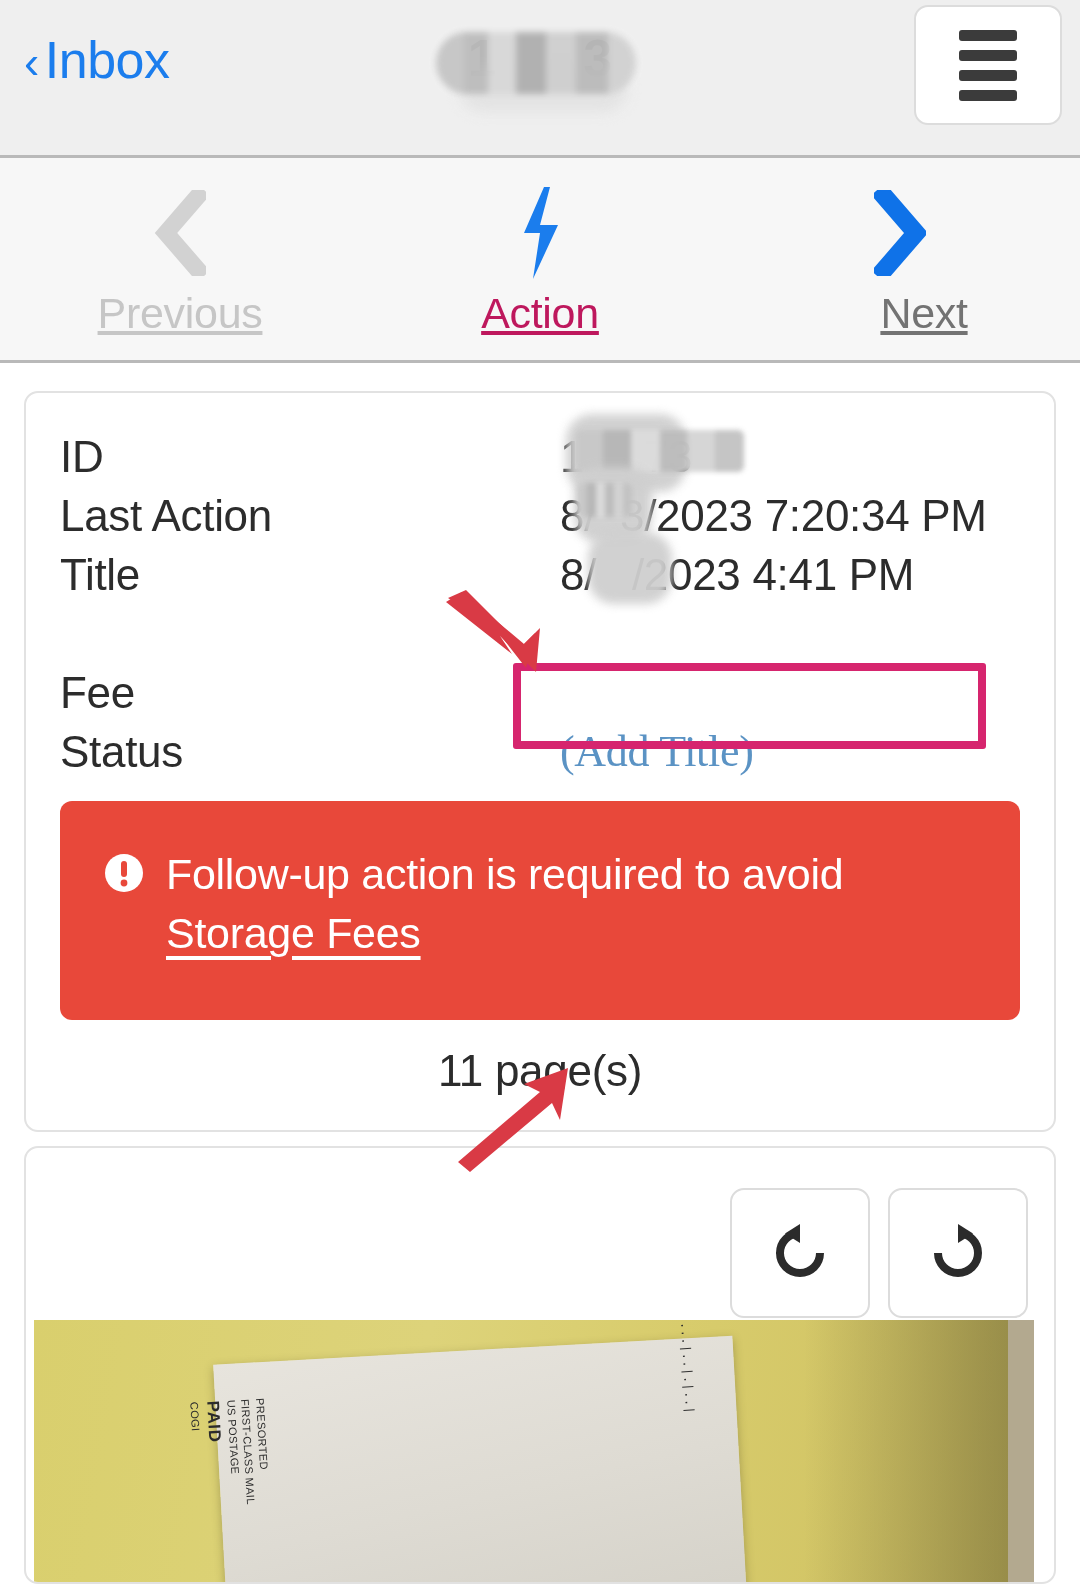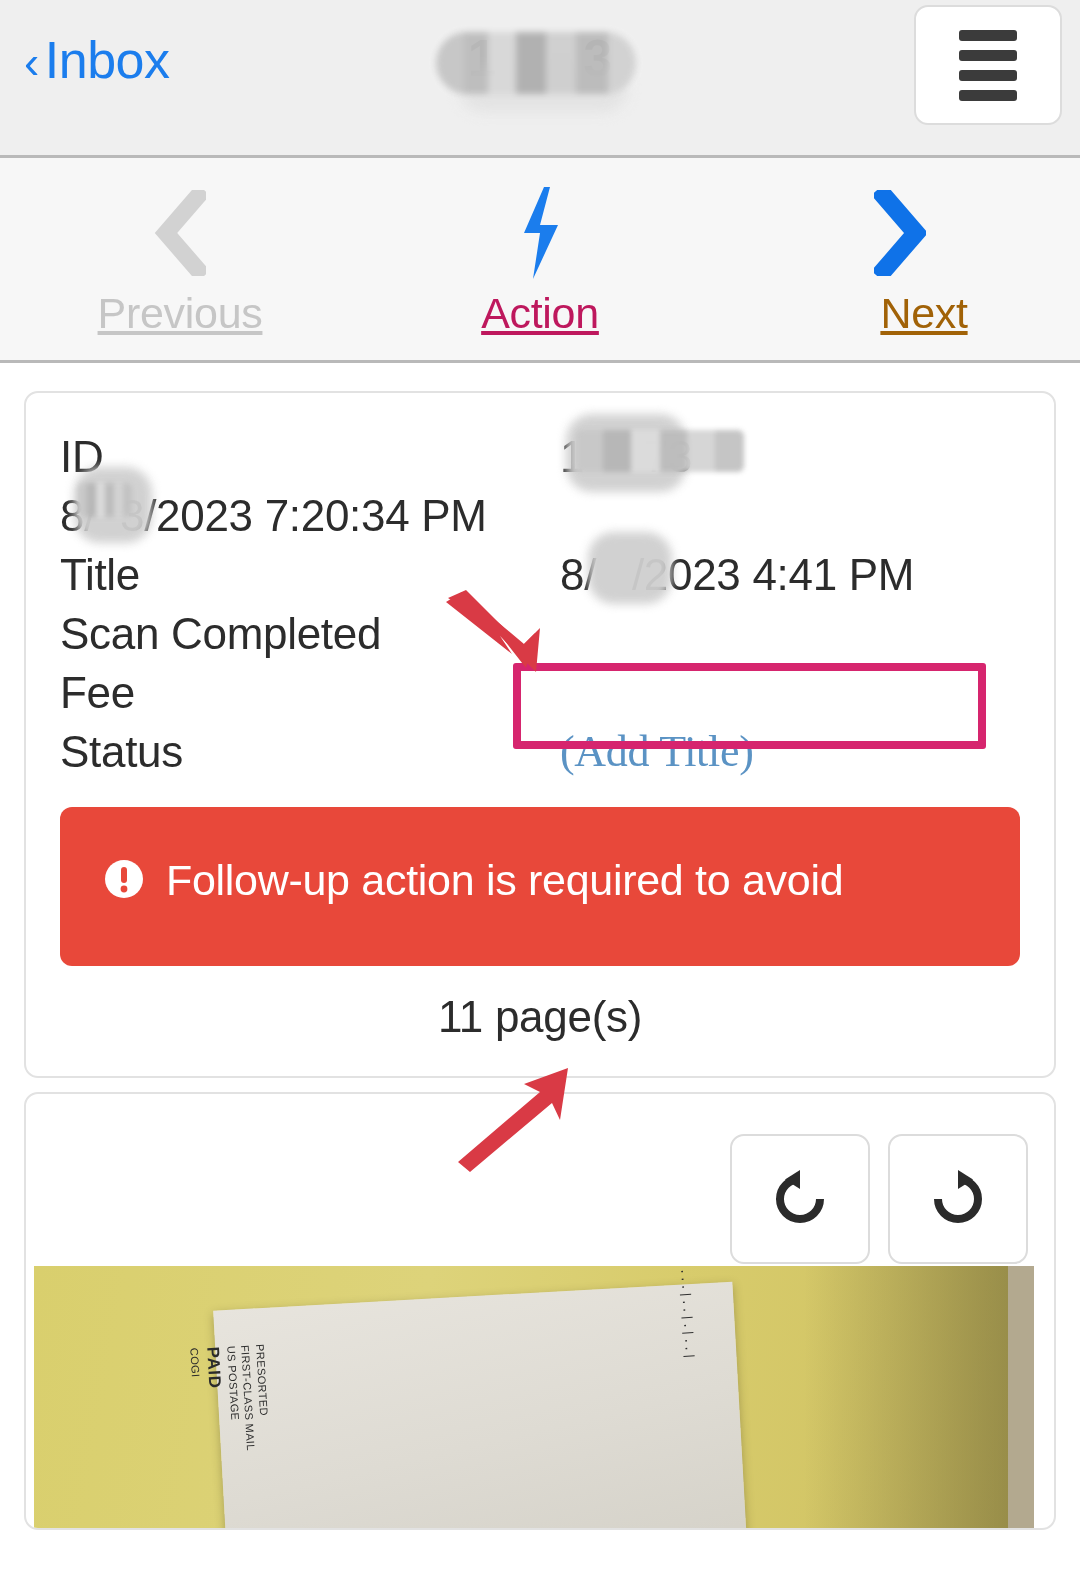--- a/index.html
+++ b/index.html
@@ -121,21 +121,21 @@
     flex-direction: column;
     align-items: center;
     justify-content: center;
     gap: 4px;
     cursor: pointer;
   }
   .tool-icon { height: 104px; display:flex; align-items:center; justify-content:center; }
   .tool-label { font-size: 43px; letter-spacing: -0.3px; text-decoration: underline; }
   .tool-prev .tool-label { color: #c6c6c6; }
   .tool-action .tool-label { color: #be185d; }
-  .tool-next .tool-label { color: #a16207; margin-left: 48px; }
+  .tool-next .tool-label { color: #737373; margin-left: 48px; }
 
   .chev {
     width: 52px; height: 86px;
   }
 
   
   .card {
     margin: 28px 24px 0 24px;
     background: #ffffff;
     border: 2px solid #e2e2e2;
@@ -181,21 +181,21 @@
     border-radius: 6px;
     filter: blur(2.5px);
     background:
       linear-gradient(90deg,
         #c8c8c8 0 16%, #b6b6b6 16% 33%, #dcdcdc 33% 50%,
         #bcbcbc 50% 66%, #d4d4d4 66% 83%, #c2c2c2 83% 100%);
   }
 
   
   .alert {
-    margin: 26px 34px 0 34px;
+    margin: 20px 34px 0 34px;
     background: #e8483a;
     border-radius: 12px;
     padding: 44px 44px 56px 44px;
     color: #ffffff;
   }
   .alert-line {
     display: flex;
     align-items: flex-start;
     gap: 22px;
   }
@@ -393,37 +393,37 @@
       <div class="detail-row">
         <div class="detail-label">ID</div>
         <div class="detail-value">
           <span>1</span><span style="visibility:hidden">&nbsp;&nbsp;&nbsp;&nbsp;&nbsp;</span><span>73</span>
           <span class="blob" style="left:6px; top:-18px; width:120px; height:78px;"></span>
           <span class="blob px" style="left:16px; top:-2px; width:168px; height:42px;"></span>
         </div>
       </div>
 
       <div class="detail-row">
+        <div class="detail-label">Last Action</div>
         <div class="detail-value">
           <span>8/</span><span style="visibility:hidden">&nbsp;&nbsp;</span><span>3/2023 7:20:34 PM</span>
           <span class="blob" style="left:14px; top:-24px; width:78px; height:76px;"></span>
           <span class="blob px" style="left:18px; top:-8px; width:54px; height:34px;"></span>
         </div>
       </div>
 
       <div class="detail-row">
         <div class="detail-label">Title</div>
         <div class="detail-value">
           <span>8/</span><span style="visibility:hidden">&nbsp;&nbsp;&nbsp;</span><span>/2023 4:41 PM</span>
           <span class="blob" style="left:28px; top:-18px; width:84px; height:72px;"></span>
         </div>
       </div>
 
       <div class="detail-row">
-        <div class="detail-value">Scan Completed</div>
       </div>
 
       <div class="detail-row">
         <div class="detail-label">Fee</div>
       </div>
 
       <div class="detail-row">
         <div class="detail-label">Status</div>
         <div class="detail-value link">(Add Title)</div>
       </div>
@@ -432,20 +432,21 @@
 
     <div class="alert">
       <div class="alert-line">
         <svg class="alert-icon" viewBox="0 0 40 40" aria-hidden="true">
           <circle cx="20" cy="20" r="19" fill="#ffffff"></circle>
           <rect x="17" y="8" width="6" height="16" rx="3" fill="#e8483a"></rect>
           <circle cx="20" cy="30" r="3.4" fill="#e8483a"></circle>
         </svg>
         <div class="alert-text">
           <span>Follow-up action is required to avoid</span><br>
+          <span class="alert-link">Storage Fees</span>
         </div>
       </div>
     </div>
 
     <div class="page-count">11 page(s)</div>
   </div>
 
   <div class="viewer-card">
 
     <div class="rotate-bar">

